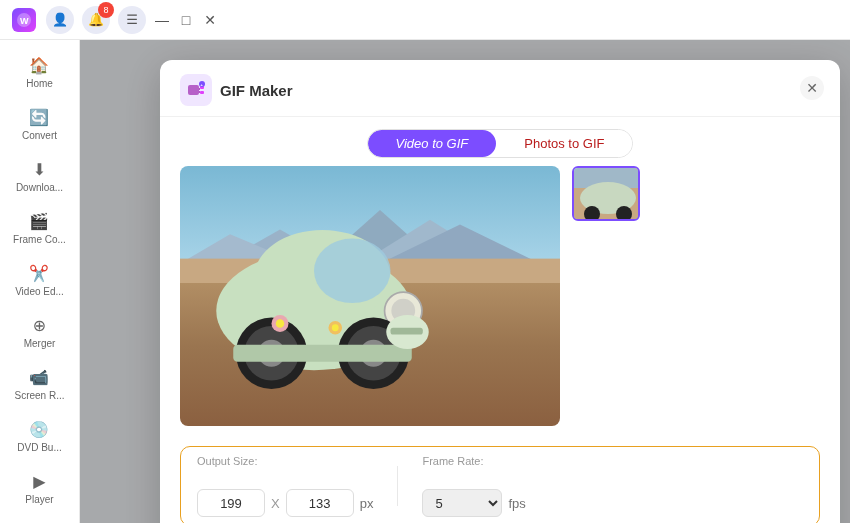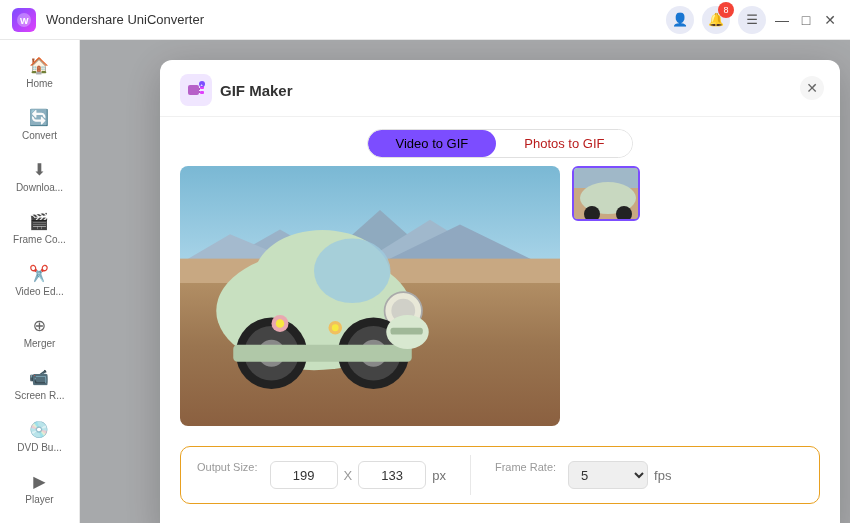--- a/index.html
+++ b/index.html
@@ -199,22 +199,23 @@
       padding: 6px 28px;
       font-size: 13px;
       cursor: pointer;
       background: #fff;
       color: #b91c1c;
       border: none;
       outline: none;
     }
     .tab-btn.active {
       background: #7c4dff;
-      color: #000000;
+      color: #ffffff;
       border-radius: 18px;
+      font-style: italic;
     }
 
     
     .modal-body {
       display: flex;
       gap: 12px;
       padding: 0 20px 12px;
     }
 
     
@@ -270,22 +271,22 @@
     .settings-box {
       border: 1.5px solid #e8a020;
       border-radius: 10px;
       padding: 8px 16px;
       display: flex;
       align-items: center;
       gap: 24px;
     }
     .setting-group {
       display: flex;
-      flex-direction: row;
-      gap: 12px;
+      flex-direction: column;
+      gap: 22px;
     }
     .setting-label {
       font-size: 11px;
       color: #999;
     }
     .setting-inputs {
       display: flex;
       align-items: center;
       gap: 6px;
     }
@@ -355,21 +356,20 @@
 </head>
 <body>
 
 <div class="title-bar">
   <div class="title-bar-logo">
     <svg width="16" height="16" viewBox="0 0 16 16">
       <circle cx="8" cy="8" r="7" fill="white" opacity="0.3"></circle>
       <text x="4" y="12" fill="white" font-size="9" font-weight="bold">W</text>
     </svg>
   </div>
-  <span class="title-bar-title">Wondershare UniConverter</span>
   <div class="title-bar-controls">
     <div class="title-bar-icon" style="position:relative;">
       <span>👤</span>
     </div>
     <div class="title-bar-icon" style="position:relative;">
       <span>🔔</span>
       <div class="notif-badge">8</div>
     </div>
     <div class="title-bar-icon">
       <span>☰</span>

